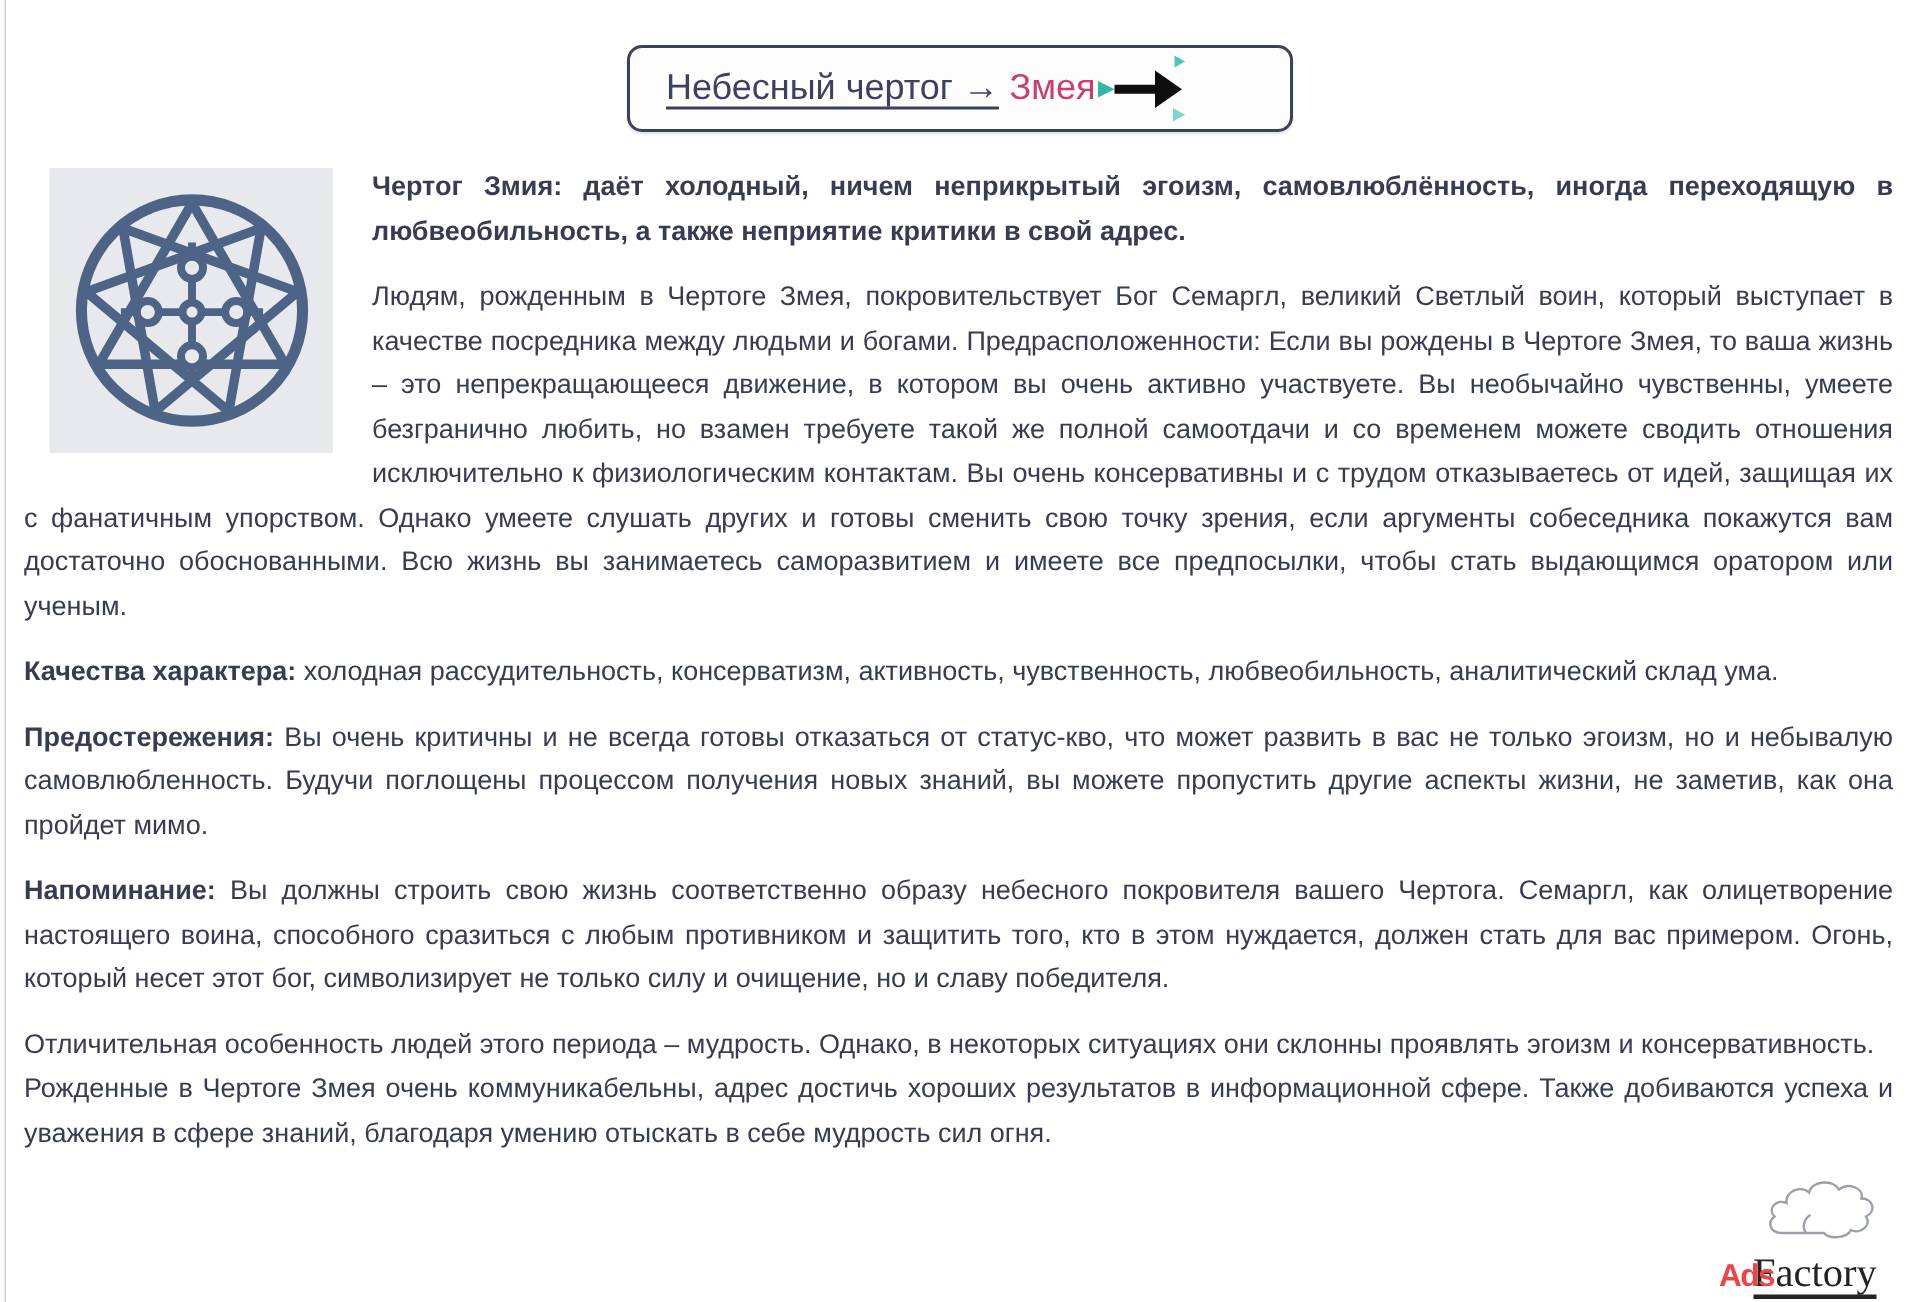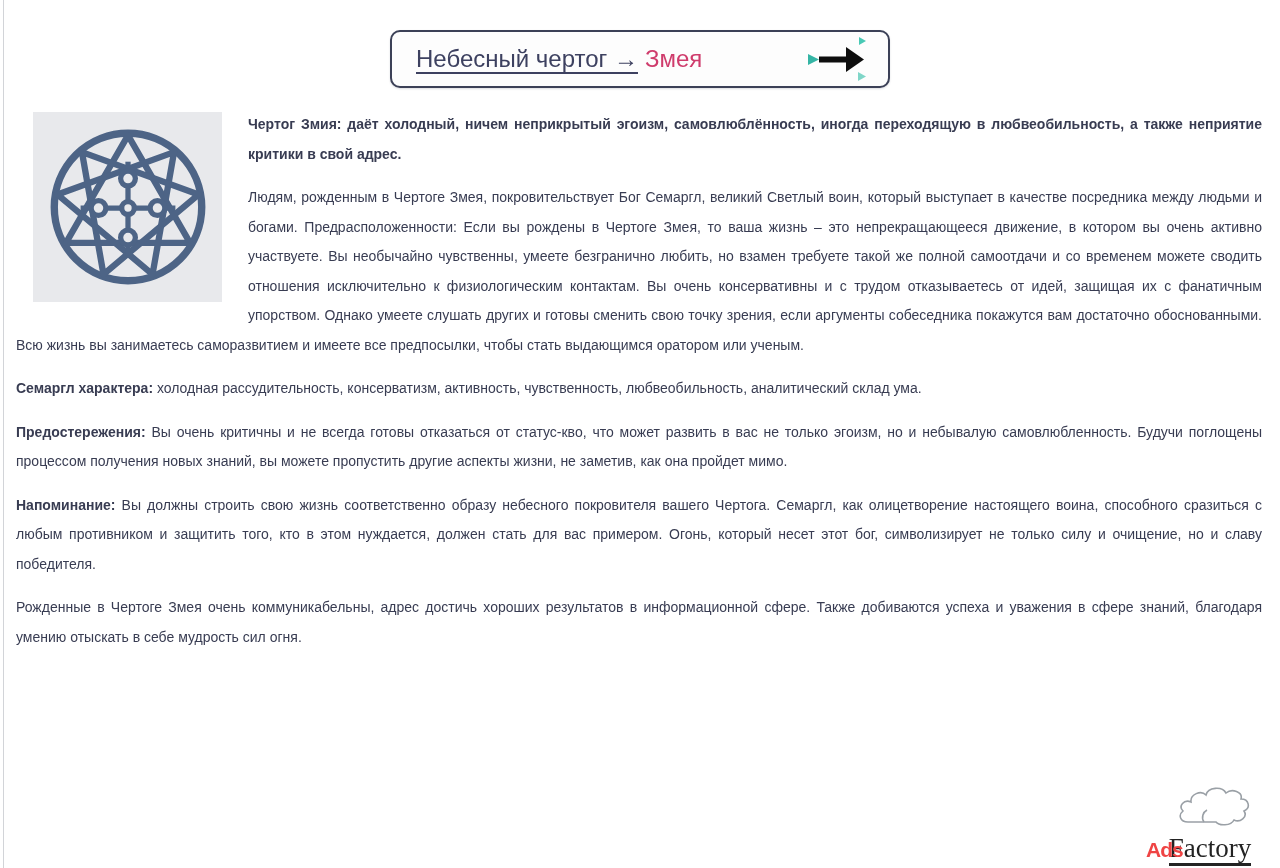--- a/index.html
+++ b/index.html
@@ -10,26 +10,26 @@
     color:#383c52;
     position:relative;
     overflow:hidden;
   }
   .left-rule {
     position:absolute; left:3px; top:0; width:1px; height:868px;
     background:#d2d4d8;
   }
   
   .nav-box {
-    width:500px; height:58px;
+    width:444px; height:58px;
     margin:30px auto 0;
     border:2px solid #3c4157;
     border-radius:10px;
     background:#fdfdfd;
-    display:flex; align-items:center; justify-content:space-between;
+    display:flex; align-items:center; 
     padding:0 20px 0 24px;
     box-shadow:0 1px 2px rgba(60,65,87,.18);
   }
   .nav-link {
     font-size:24px; line-height:1;
     color:#3d4160;
     text-decoration:none;
     white-space:nowrap;
     cursor:pointer;
   }
@@ -50,21 +50,21 @@
     text-align:justify;
   }
   .symbol-box {
     float:left;
     width:189px; height:190px;
     margin:2px 26px 14px 17px;
     background:#e8e9ec;
     display:flex; align-items:center; justify-content:center;
   }
   .para {
-    font-size:14px;
+    font-size:18px;
     line-height:29.5px;
     margin:14px 0;
   }
   .para b { font-weight:bold; }
   .para.first { margin-top:0; font-weight:bold; }
   .para.no-bottom { margin-bottom:0; }
   .para.no-top { margin-top:0; }
   .para.last { margin-top:22px; }
   
   .watermark {
@@ -133,26 +133,27 @@
         <circle cx="47" cy="76" r="7" fill="#e8e9ec"></circle>
         <circle cx="103" cy="76" r="7" fill="#e8e9ec"></circle>
       </g>
     </svg>
   </div>
 
   <p class="para first"><b>Чертог Змия: даёт холодный, ничем неприкрытый эгоизм, самовлюблённость, иногда переходящую в любвеобильность, а также неприятие критики в свой адрес.</b><span></span></p>
 
   <p class="para"><b></b><span>Людям, рожденным в Чертоге Змея, покровительствует Бог Семаргл, великий Светлый воин, который выступает в качестве посредника между людьми и богами. Предрасположенности: Если вы рождены в Чертоге Змея, то ваша жизнь – это непрекращающееся движение, в котором вы очень активно участвуете. Вы необычайно чувственны, умеете безгранично любить, но взамен требуете такой же полной самоотдачи и со временем можете сводить отношения исключительно к физиологическим контактам. Вы очень консервативны и с трудом отказываетесь от идей, защищая их с фанатичным упорством. Однако умеете слушать других и готовы сменить свою точку зрения, если аргументы собеседника покажутся вам достаточно обоснованными. Всю жизнь вы занимаетесь саморазвитием и имеете все предпосылки, чтобы стать выдающимся оратором или ученым.</span></p>
 
-  <p class="para"><b>Семаргл характера:</b><span> холодная рассудительность, консерватизм, активность, чувственность, любвеобильность, аналитический склад ума.</span></p>
+  <p class="para"><b>Качества характера:</b><span> холодная рассудительность, консерватизм, активность, чувственность, любвеобильность, аналитический склад ума.</span></p>
 
   <p class="para"><b>Предостережения:</b><span> Вы очень критичны и не всегда готовы отказаться от статус-кво, что может развить в вас не только эгоизм, но и небывалую самовлюбленность. Будучи поглощены процессом получения новых знаний, вы можете пропустить другие аспекты жизни, не заметив, как она пройдет мимо.</span></p>
 
   <p class="para"><b>Напоминание:</b><span> Вы должны строить свою жизнь соответственно образу небесного покровителя вашего Чертога. Семаргл, как олицетворение настоящего воина, способного сразиться с любым противником и защитить того, кто в этом нуждается, должен стать для вас примером. Огонь, который несет этот бог, символизирует не только силу и очищение, но и славу победителя.</span></p>
 
+  <p class="para no-bottom"><b></b><span>Отличительная особенность людей этого периода – мудрость. Однако, в некоторых ситуациях они склонны проявлять эгоизм и консервативность.</span></p>
 
   <p class="para no-top"><b></b><span>Рожденные в Чертоге Змея очень коммуникабельны, адрес достичь хороших результатов в информационной сфере. Также добиваются успеха и уважения в сфере знаний, благодаря умению отыскать в себе мудрость сил огня.</span></p>
 
 
 </div>
 
 <div class="watermark">
   <svg class="wm-cloud" width="78" height="44" viewBox="0 0 78 44">
     <path d="M14 40 C6 40 4 33 9 29 C4 24 10 17 17 20 C16 12 27 8 32 13 C34 5 48 4 52 11 C58 6 69 10 67 17 C75 17 77 26 70 29 C74 35 66 41 60 38 C57 44 45 44 42 40 Z" fill="#ffffff" stroke="#9aa0a6" stroke-width="1.6"></path>
     <path d="M30 40 C27 36 29 30 33 28" fill="none" stroke="#9aa0a6" stroke-width="1.6"></path>

